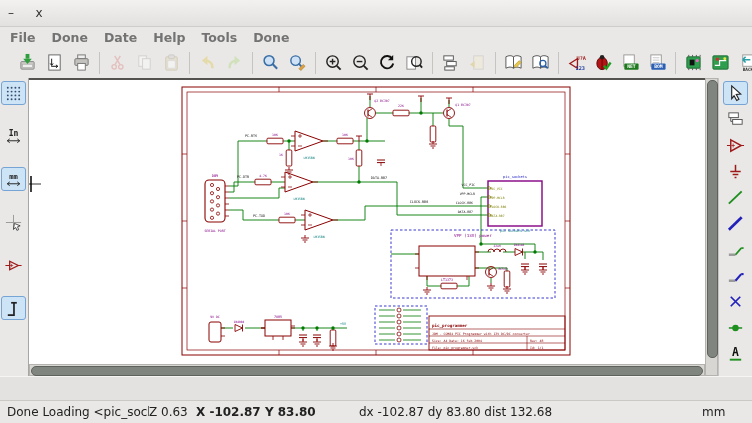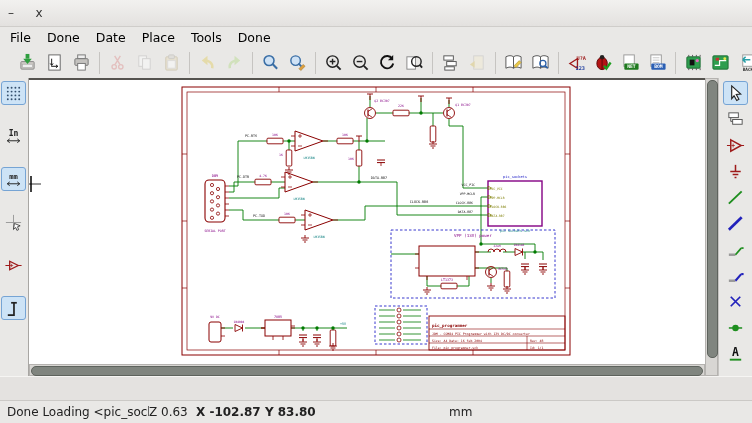--- a/index.html
+++ b/index.html
@@ -4,21 +4,21 @@
 <style>
   html,body{margin:0;padding:0;}
   body{width:752px;height:423px;overflow:hidden;font-family:"DejaVu Sans","Liberation Sans",sans-serif;background:#e9e8e6;}
   .window{width:752px;height:423px;display:flex;flex-direction:column;background:#e9e8e6;}
   
   .titlebar{height:26px;display:flex;align-items:center;background:linear-gradient(#f2f1ef,#e3e1df);border-bottom:1px solid #cfcdca;position:relative;}
   .title-text{flex:1;text-align:center;font-size:12.5px;font-weight:bold;color:#1a1a1a;white-space:nowrap;overflow:hidden;}
   .winbtn{width:22px;height:18px;display:flex;align-items:center;justify-content:center;font-size:12px;color:#333;margin-right:6px;cursor:default;}
   
   .menubar{height:21px;display:flex;align-items:center;background:#e9e8e6;padding-left:2px;}
-  .menu-item{font-size:12.5px;color:#000000;padding:2px 8px;}
+  .menu-item{font-size:12.5px;color:#737373;padding:2px 8px;font-weight:bold;}
   
   .toolbar-top{height:31px;display:flex;align-items:center;background:#e9e8e6;padding-left:14px;}
   .tb{width:27px;height:26px;border-radius:3px;display:flex;align-items:center;justify-content:center;flex:0 0 auto;}
   .tb.disabled{opacity:.45;}
   .tb.active{background:#cde3f6;border:1px solid #76a4d4;box-sizing:border-box;}
   .tsep{width:1px;height:22px;background:#c6c4c1;margin:0 4px;flex:0 0 auto;}
   
   .main{height:300px;display:flex;}
   .toolbar-left{width:28px;background:#e9e8e6;display:flex;flex-direction:column;align-items:center;padding-top:3px;gap:19px;border-right:1px solid #a8a6a3;}
   .toolbar-left .tb,.toolbar-right .tb{width:25px;height:24px;}
@@ -45,21 +45,21 @@
 <div class="window">
   <div class="titlebar">
     <span class="winbtn">–</span>
     <span class="winbtn">x</span>
   </div>
 
   <div class="menubar">
     <span class="menu-item">File</span>
     <span class="menu-item">Done</span>
     <span class="menu-item">Date</span>
-    <span class="menu-item">Place</span>
+    <span class="menu-item">Help</span>
     <span class="menu-item">Tools</span>
     <span class="menu-item">Done</span>
   </div>
 
   <div class="toolbar-top" id="toolbar-top">
       <div class="tb">
         <svg viewBox="0 0 20 20" width="19" height="19">
           <rect x="3" y="9" width="14" height="8" rx="1" fill="#c9c6c2" stroke="#8a8a8a"></rect>
           <rect x="5" y="12" width="10" height="3" fill="#efefef" stroke="#a9a9a9" stroke-width=".5"></rect>
           <rect x="8" y="1" width="4" height="5" fill="#2e9e3f"></rect>
@@ -693,15 +693,16 @@
           </svg>
         </div>
       </div>
   </div>
 
   <div class="status-filler"></div>
   <div class="statusbar">
     <span class="sb-msg">Done Loading &lt;pic_socke...</span>
     <span class="sb-zoom">Z 0.63</span>
     <span class="sb-pos">X -102.87  Y 83.80</span>
+    <span class="sb-delta">dx -102.87  dy 83.80  dist 132.68</span>
     <span class="sb-units">mm</span>
   </div>
 </div>
 
 </body></html>

